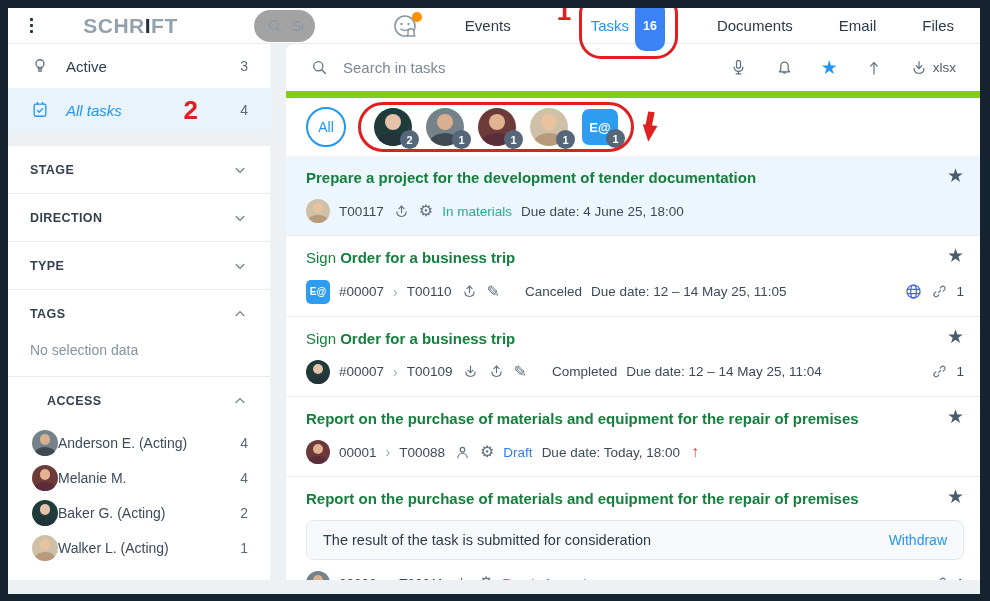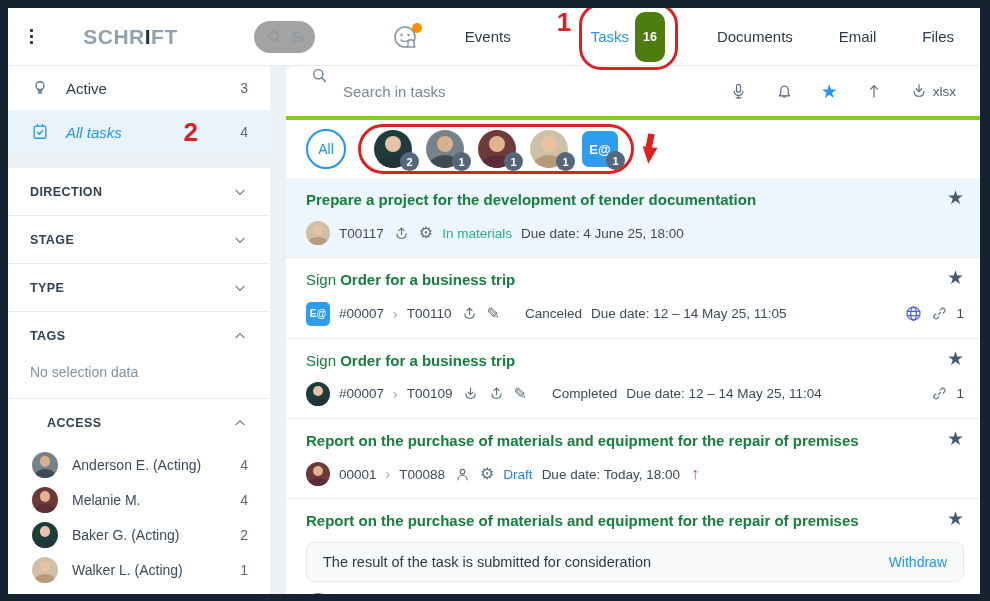--- a/index.html
+++ b/index.html
@@ -1,33 +1,33 @@
 <!DOCTYPE html>
 <html><head>
 <meta charset="utf-8">
 <style>
   * { margin:0; padding:0; box-sizing:border-box; }
   html,body { width:990px; height:601px; font-family:"Liberation Sans", sans-serif; }
   body { background:#15222f; position:relative; overflow:hidden; }
   .app { position:absolute; left:8px; top:8px; width:972px; height:586px; background:#eef1f4; overflow:hidden; }
 
   
-  .topbar { height:58px; background:#fff; border-bottom:1px solid #e7ebef; display:flex; align-items:center; padding:0 26px 0 22px;gap:40px; }
+  .topbar { height:36px; background:#fff; border-bottom:1px solid #e7ebef; display:flex; align-items:center; padding:0 26px 0 22px;gap:40px; }
   .burger { width:20px; display:flex; flex-direction:column; gap:3px; margin-right:10px; cursor:pointer; }
   .burger i { display:block; height:3px; background:#23313f; border-radius:1px; }
   .logo { font-size:21px; font-weight:700; letter-spacing:.5px; color:#93a1af; white-space:nowrap; }
   .logo .accent { color:#23313f; }
   .hsearch { margin-left:36px; width:256px; height:32px; background:#a3a3a3; border-radius:16px; display:flex; align-items:center; padding:0 12px; }
   .hsearch input { border:none; background:transparent; outline:none; font-size:14px; color:#3d4b5c; width:100%; margin-left:8px; font-family:inherit; }
   .hsearch input::placeholder { color:#8a97a5; }
   .smiley { margin-left:36px; position:relative; width:34px; height:32px; }
   .nav { margin-left:auto; display:flex; align-items:center; gap:46px; }
   .nav-item { font-size:15px; color:#2c3a49; cursor:pointer; position:relative; white-space:nowrap; }
   .nav-item.active { color:#2196f3; margin-left:34px; margin-right:6px; }
-  .nav-badge { display:inline-block; background:#4d7c0f; color:#fff; font-size:12.5px; font-weight:700; border-radius:10px; padding:18px 8px; margin-left:6px; vertical-align:1px; }
+  .nav-badge { display:inline-block; background:#3b82f6; color:#fff; font-size:12.5px; font-weight:700; border-radius:10px; padding:18px 8px; margin-left:6px; vertical-align:1px; }
   .red-oval-tasks { position:absolute; inset:-9px -13px -8px -12px; border:3px solid #df2020; border-radius:22px; pointer-events:none; }
   .red-num { color:#df2020; font-weight:700; font-size:26px; line-height:1; }
   .red-num.step1 { position:absolute; left:-34px; top:-3px; }
 
   
   .content { display:flex; height:536px; }
 
   
   .sidebar { width:262px; background:#fff; flex:none; position:relative; }
   .view-row { height:44px; display:flex; align-items:center; padding:0 22px; cursor:pointer; position:relative; }
@@ -37,40 +37,40 @@
   .view-row.selected .lbl { color:#2196f3;font-style:italic; }
   .red-num.step2 { position:absolute; right:72px; top:9px; }
   .side-spacer { height:14px; background:#eef1f4; }
   .acc-row { height:48px; display:flex; align-items:center; padding:0 22px; border-bottom:1px solid #e8ecef; cursor:pointer; }
   .acc-row:first-of-type { border-top:1px solid #e8ecef; }
   .acc-lbl { font-size:12.5px; font-weight:700; letter-spacing:.4px; color:#33414f; }
   .acc-chev { margin-left:auto; }
   .tags-body { padding:4px 22px 18px; font-size:14px; color:#8494a3; border-bottom:1px solid #e8ecef; }
   .access-hdr { border-bottom:none !important; }
   .user-row { height:35px; display:flex; align-items:center; padding:0 22px 0 24px; cursor:pointer; }
-  .user-row .name { font-size:14px; color:#3c4a5a; margin-left:14px; }
+  .user-row .name { font-size:14px; color:#3c4a5a; }
   .user-row .cnt { margin-left:auto; font-size:14px; color:#5a6878; }
 
   
   .avatar { position:relative; border-radius:50%; overflow:hidden; flex:none; }
   .avatar::before { content:""; position:absolute; left:29%; top:16%; width:42%; height:42%; border-radius:50%; background:var(--skin,#e3b994); }
   .avatar::after { content:""; position:absolute; left:10%; bottom:-14%; width:80%; height:48%; border-radius:50% 50% 0 0; background:var(--cloth,#4a545e); }
   .av-anderson { background:#76828a; --skin:#d9b08f; --cloth:#3f4a52; }
   .av-melanie  { background:#6d3a3a; --skin:#e3b391; --cloth:#5b2d3a; }
   .av-baker    { background:#1f3b3a; --skin:#e6c2a8; --cloth:#22343a; }
   .av-walker   { background:#cfc0a8; --skin:#e9c29e; --cloth:#b79a7a; }
   .av-26 { width:26px; height:26px; }
   .av-24 { width:24px; height:24px; }
   .av-38 { width:38px; height:38px; }
   .email-tile { width:36px; height:36px; border-radius:7px; background:#2e9df0; color:#fff; font-size:13px; font-weight:700; display:flex; align-items:center; justify-content:center; flex:none; }
   .email-tile.small { width:24px; height:24px; font-size:10px; border-radius:5px; }
 
   
   .main { flex:1; margin-left:16px; background:#fff; border-top-left-radius:8px; display:flex; flex-direction:column; overflow:hidden; }
-  .msearch { height:54px; display:flex; padding:0 24px; border-bottom:4px solid #84cc16; }
+  .msearch { height:54px; display:flex; align-items:center; padding:0 24px; border-bottom:7px solid #84cc16; }
   .msearch input { border:none; outline:none; background:transparent; font-size:15px; color:#3d4b5c; width:320px; margin-left:14px; font-family:inherit; }
   .msearch input::placeholder { color:#7b8794; }
   .mtools { margin-left:auto; display:flex; align-items:center; gap:27px; }
   .tool { cursor:pointer; display:flex; align-items:center; gap:5px; }
   .tool .blue-star { color:#2196f3; font-size:19px; line-height:1; }
   .xlsx { font-size:13.5px; color:#52606e; }
 
   .filterbar { height:58px; display:flex; align-items:center; padding:0 20px; }
   .all-btn { width:40px; height:40px; border-radius:50%; border:2px solid #2196f3; color:#2196f3; font-size:14px; display:flex; align-items:center; justify-content:center; cursor:pointer; background:#fff; flex:none; }
   .fgroup { position:relative; display:flex; align-items:center; gap:14px; margin-left:22px; padding:0 6px; }
@@ -182,29 +182,29 @@
             </svg>
         </span>
         <span class="lbl">All tasks</span>
         <span class="red-num step2">2</span>
         <span class="cnt">4</span>
       </div>
 
       <div class="side-spacer"></div>
 
       <div class="acc-row">
-        <span class="acc-lbl">DIRECTION</span>
+        <span class="acc-lbl">STAGE</span>
         <span class="acc-chev">
             <svg width="16" height="16" viewBox="0 0 24 24">
               <polyline class="ic" points="6,9.5 12,15.5 18,9.5"></polyline>
             </svg>
           </span>
       </div>
       <div class="acc-row">
-        <span class="acc-lbl">STAGE</span>
+        <span class="acc-lbl">DIRECTION</span>
         <span class="acc-chev">
             <svg width="16" height="16" viewBox="0 0 24 24">
               <polyline class="ic" points="6,9.5 12,15.5 18,9.5"></polyline>
             </svg>
           </span>
       </div>
       <div class="acc-row">
         <span class="acc-lbl">TYPE</span>
         <span class="acc-chev">
             <svg width="16" height="16" viewBox="0 0 24 24">

